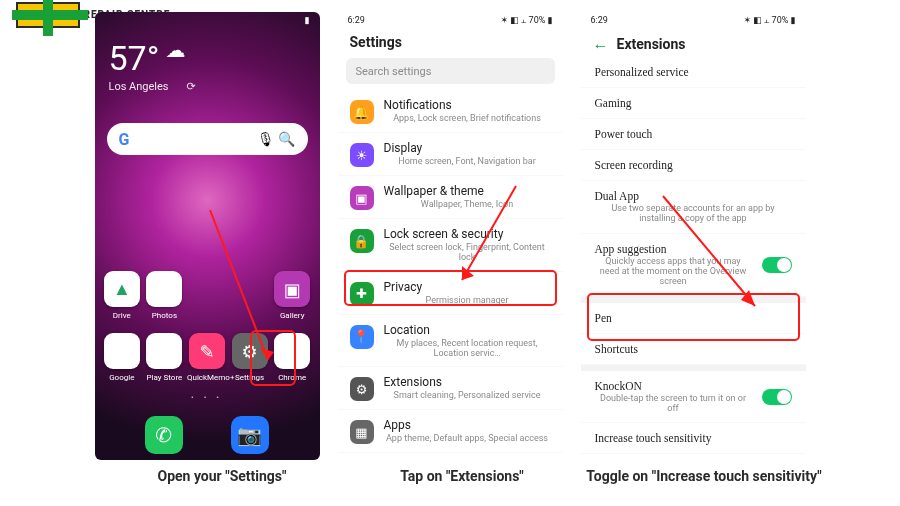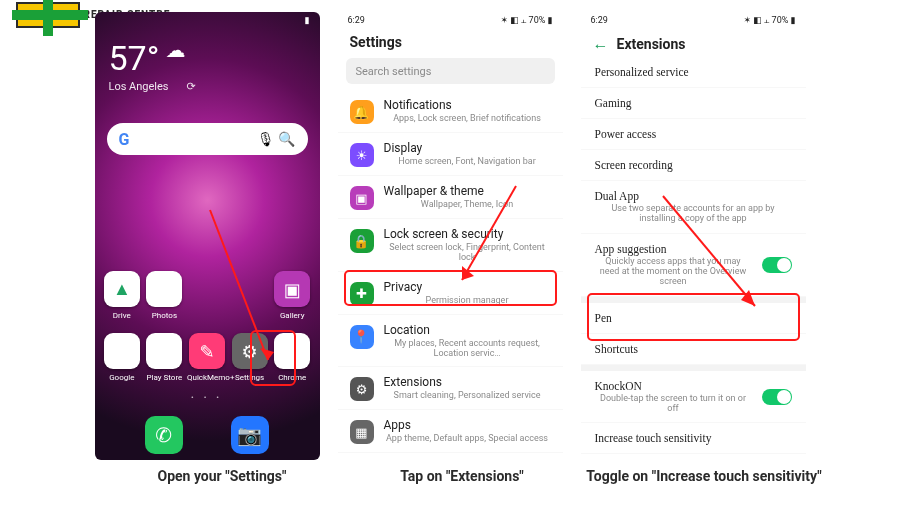--- a/index.html
+++ b/index.html
@@ -205,21 +205,21 @@
           <div class="ic privacy">✚</div>
           <div class="txt">
             <div class="title">Privacy</div>
             <div class="sub">Permission manager</div>
           </div>
         </div>
         <div class="item">
           <div class="ic loc">📍</div>
           <div class="txt">
             <div class="title">Location</div>
-            <div class="sub">My places, Recent accounts request, Location servic…</div>
+            <div class="sub">My places, Recent location request, Location servic…</div>
           </div>
         </div>
         <div class="item">
           <div class="ic ext">⚙</div>
           <div class="txt">
             <div class="title">Extensions</div>
             <div class="sub">Smart cleaning, Personalized service</div>
           </div>
         </div>
         <div class="item">
@@ -255,21 +255,21 @@
             <div class="title">Personalized service</div>
           </div>
         </div>
         <div class="item">
           <div class="txt">
             <div class="title">Gaming</div>
           </div>
         </div>
         <div class="item">
           <div class="txt">
-            <div class="title">Power access</div>
+            <div class="title">Power touch</div>
           </div>
         </div>
         <div class="item">
           <div class="txt">
             <div class="title">Screen recording</div>
           </div>
         </div>
         <div class="item">
           <div class="txt">
             <div class="title">Dual App</div>

